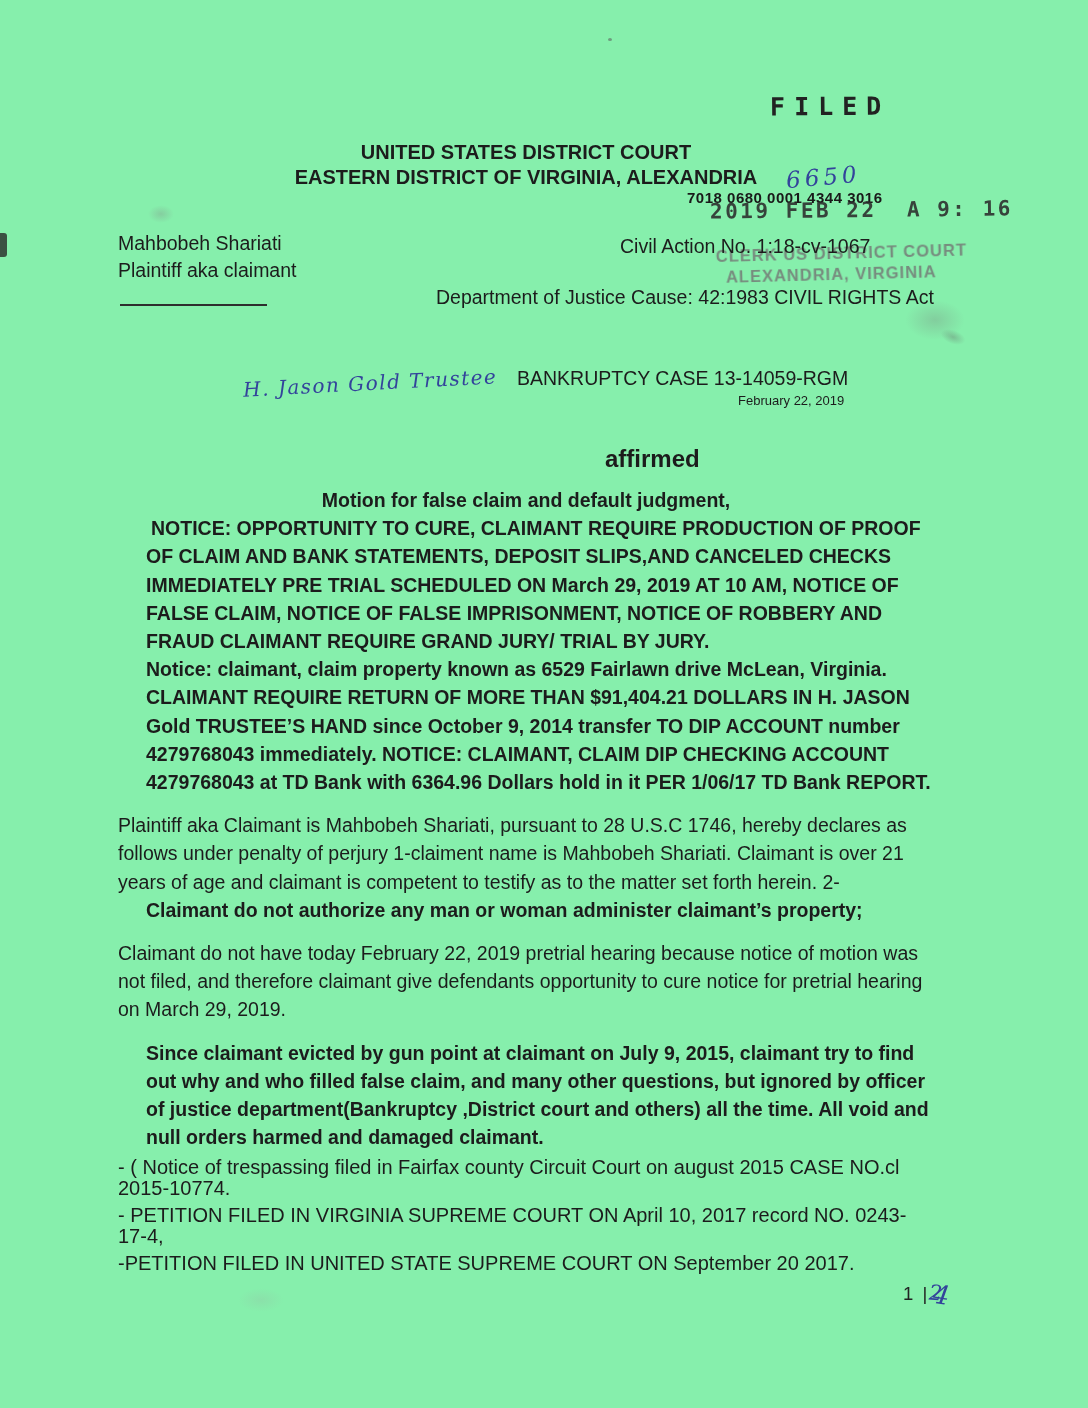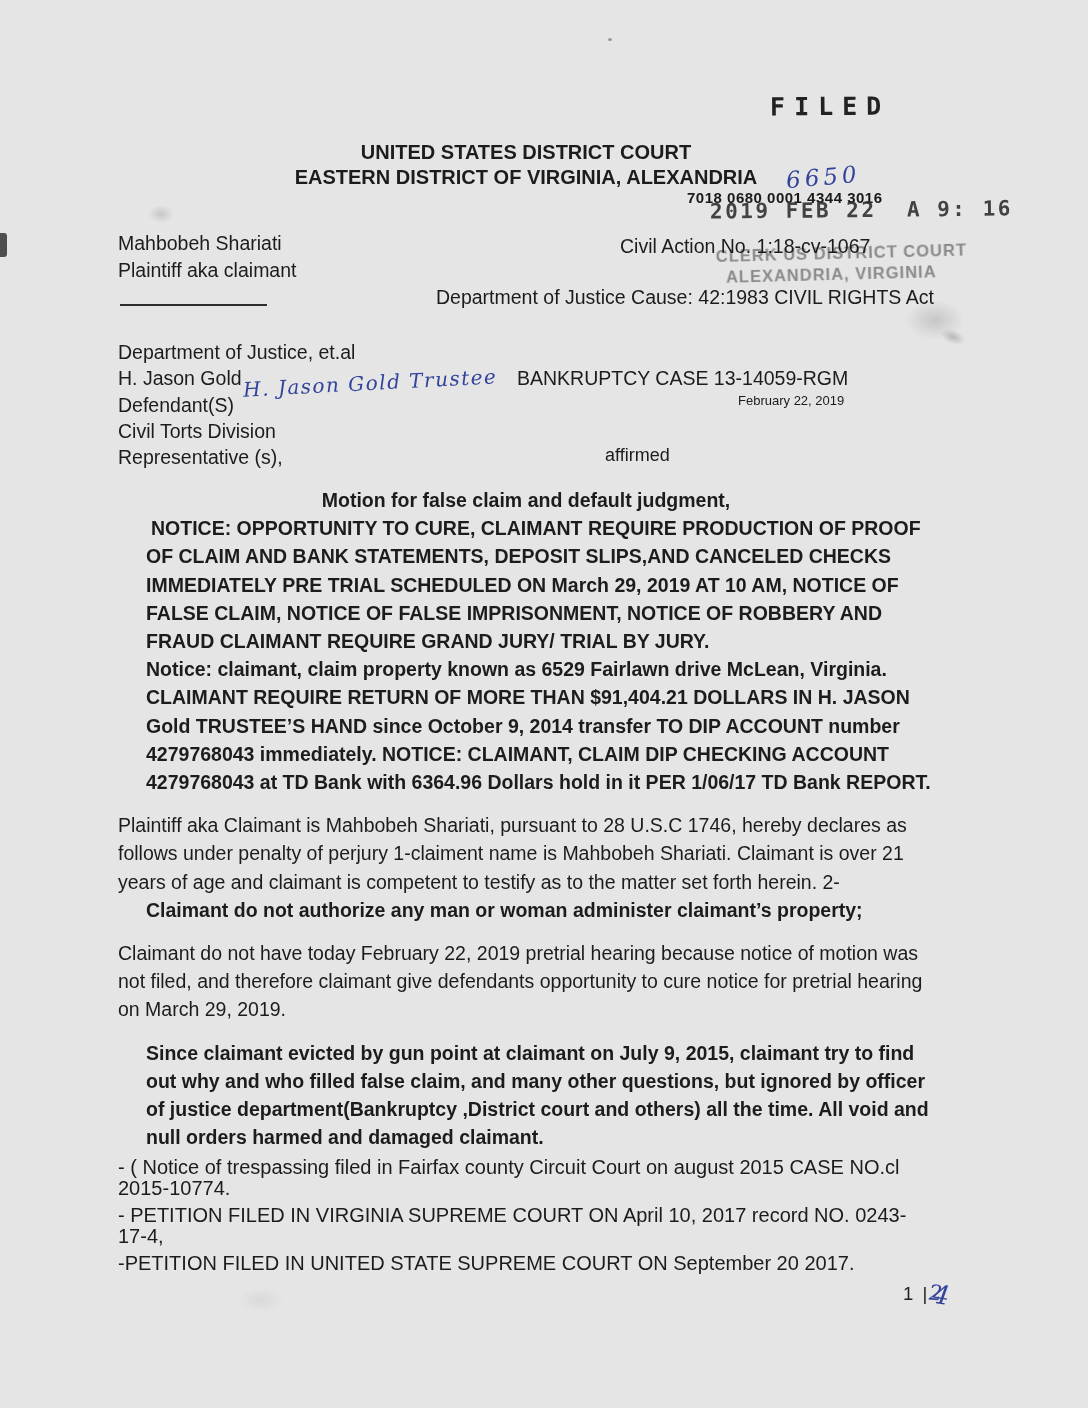--- a/index.html
+++ b/index.html
@@ -1,20 +1,20 @@
 <!DOCTYPE html>
 <html><head>
 <meta charset="utf-8">
 <style>
   * { margin:0; padding:0; box-sizing:border-box; }
   html,body { background:#ffffff; }
   .page {
     position:relative;
     width:1088px; height:1408px;
-    background:#e5e5e5;
+    background:#86efac;
     font-family:"Liberation Sans", sans-serif;
     color:#1c1c1c;
     overflow:hidden;
   }
   
   .speck { position:absolute; border-radius:50%; }
   .speck-top { left:608px; top:38px; width:4px; height:3px; background:rgba(90,90,90,.55); }
   .smudge { position:absolute; border-radius:50%; }
   .smudge-right { left:905px; top:300px; width:60px; height:40px;
     background:radial-gradient(ellipse at center, rgba(120,120,120,.28), rgba(120,120,120,0) 70%); }
@@ -68,21 +68,21 @@
     position:absolute; left:118px; top:140px; width:816px;
     text-align:center; font-weight:bold; font-size:20px; line-height:24.5px;
   }
   .plaintiff-block { position:absolute; left:118px; top:230px; font-size:19.5px; line-height:27px; }
   .civil-action { position:absolute; left:620px; top:235px; font-size:19.5px; }
   .sig-line { position:absolute; left:120px; top:304px; width:147px; border-top:2px solid #2e2e2e; }
   .cause-line { position:absolute; left:436px; top:286px; font-size:19.5px; }
   .defendant-block { position:absolute; left:118px; top:339px; font-size:19.5px; line-height:26.3px; }
   .bankruptcy { position:absolute; left:517px; top:367px; font-size:19.5px; }
   .filing-date { position:absolute; left:738px; top:393px; font-size:13px; }
-  .affirmed { position:absolute; left:605px; top:445px; font-size:18px; font-weight:normal;text-align:center; }
+  .affirmed { position:absolute; left:605px; top:445px; font-size:24px; font-weight:bold;text-align:center; }
 
   
   .doc-body { position:absolute; left:118px; top:486px; width:816px; font-size:19.5px; line-height:28.2px; }
   .motion-title { font-weight:bold; text-align:center; }
   .bold-block { font-weight:bold;margin-left:28px; }
   .notice-block { text-indent:5px; }
   .body-para { margin-top:15px; }
   .list-para { margin-top:6px; font-size:20px; line-height:21px; }
 
   .page-footer { position:absolute; left:903px; top:1283px; font-size:18.5px; color:#222; letter-spacing:2px; }
@@ -117,27 +117,20 @@
 
   <div class="plaintiff-block">
     <div>Mahbobeh Shariati</div>
     <div>Plaintiff aka claimant</div>
   </div>
 
   <div class="civil-action">Civil Action No. 1:18-cv-1067</div>
   <div class="sig-line"></div>
   <div class="cause-line">Department of Justice Cause: 42:1983 CIVIL RIGHTS Act</div>
 
-  <div class="defendant-block">
-    <div>Department of Justice, et.al</div>
-    <div>H. Jason Gold</div>
-    <div>Defendant(S)</div>
-    <div>Civil Torts Division</div>
-    <div>Representative (s),</div>
-  </div>
 
   <div class="hw hw-trustee">H. Jason Gold Trustee</div>
   <div class="bankruptcy">BANKRUPTCY CASE 13-14059-RGM</div>
   <div class="filing-date">February 22, 2019</div>
   <div class="affirmed">affirmed</div>
 
   <div class="doc-body">
     <div class="motion-title">Motion for false claim and default judgment,</div>
     <div class="bold-block notice-block">NOTICE: OPPORTUNITY TO CURE, CLAIMANT REQUIRE PRODUCTION OF PROOF OF CLAIM AND BANK STATEMENTS, DEPOSIT SLIPS,AND CANCELED CHECKS IMMEDIATELY PRE TRIAL SCHEDULED ON March 29, 2019 AT 10 AM, NOTICE OF FALSE CLAIM, NOTICE OF FALSE IMPRISONMENT, NOTICE OF ROBBERY AND FRAUD CLAIMANT REQUIRE GRAND JURY/ TRIAL BY JURY.</div>
     <div class="bold-block">Notice: claimant, claim property known as 6529 Fairlawn drive McLean, Virginia.</div>

